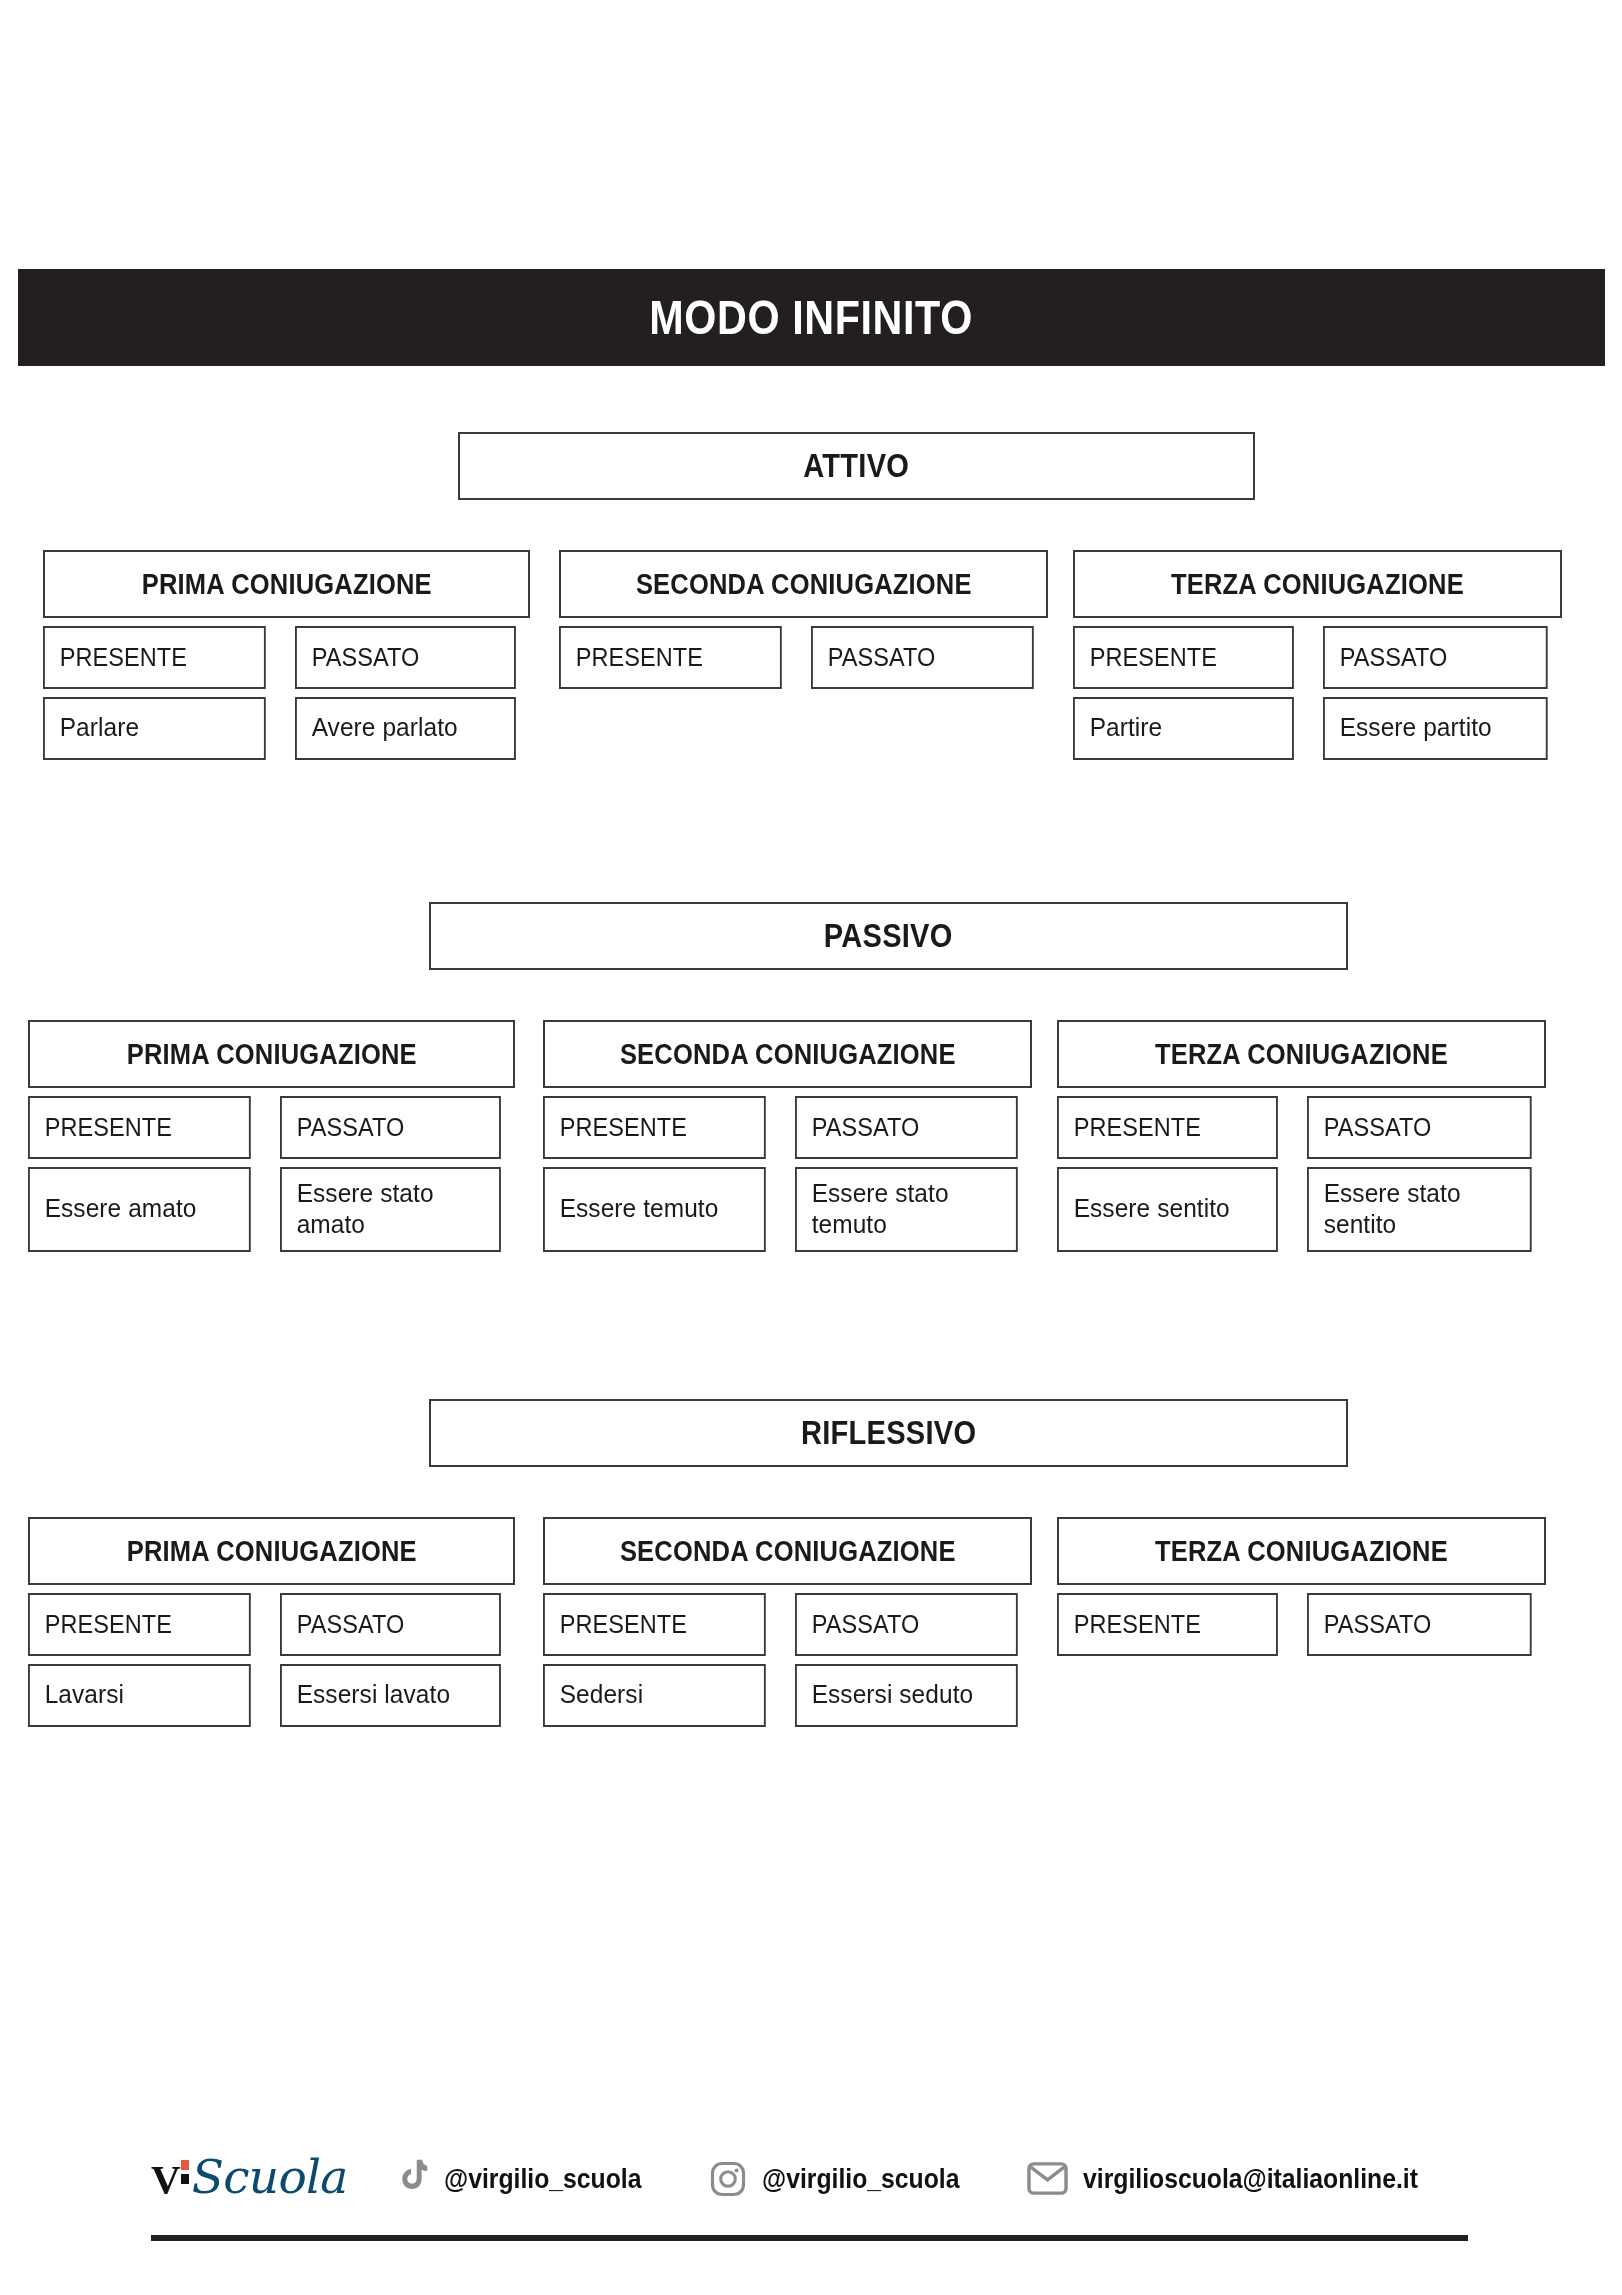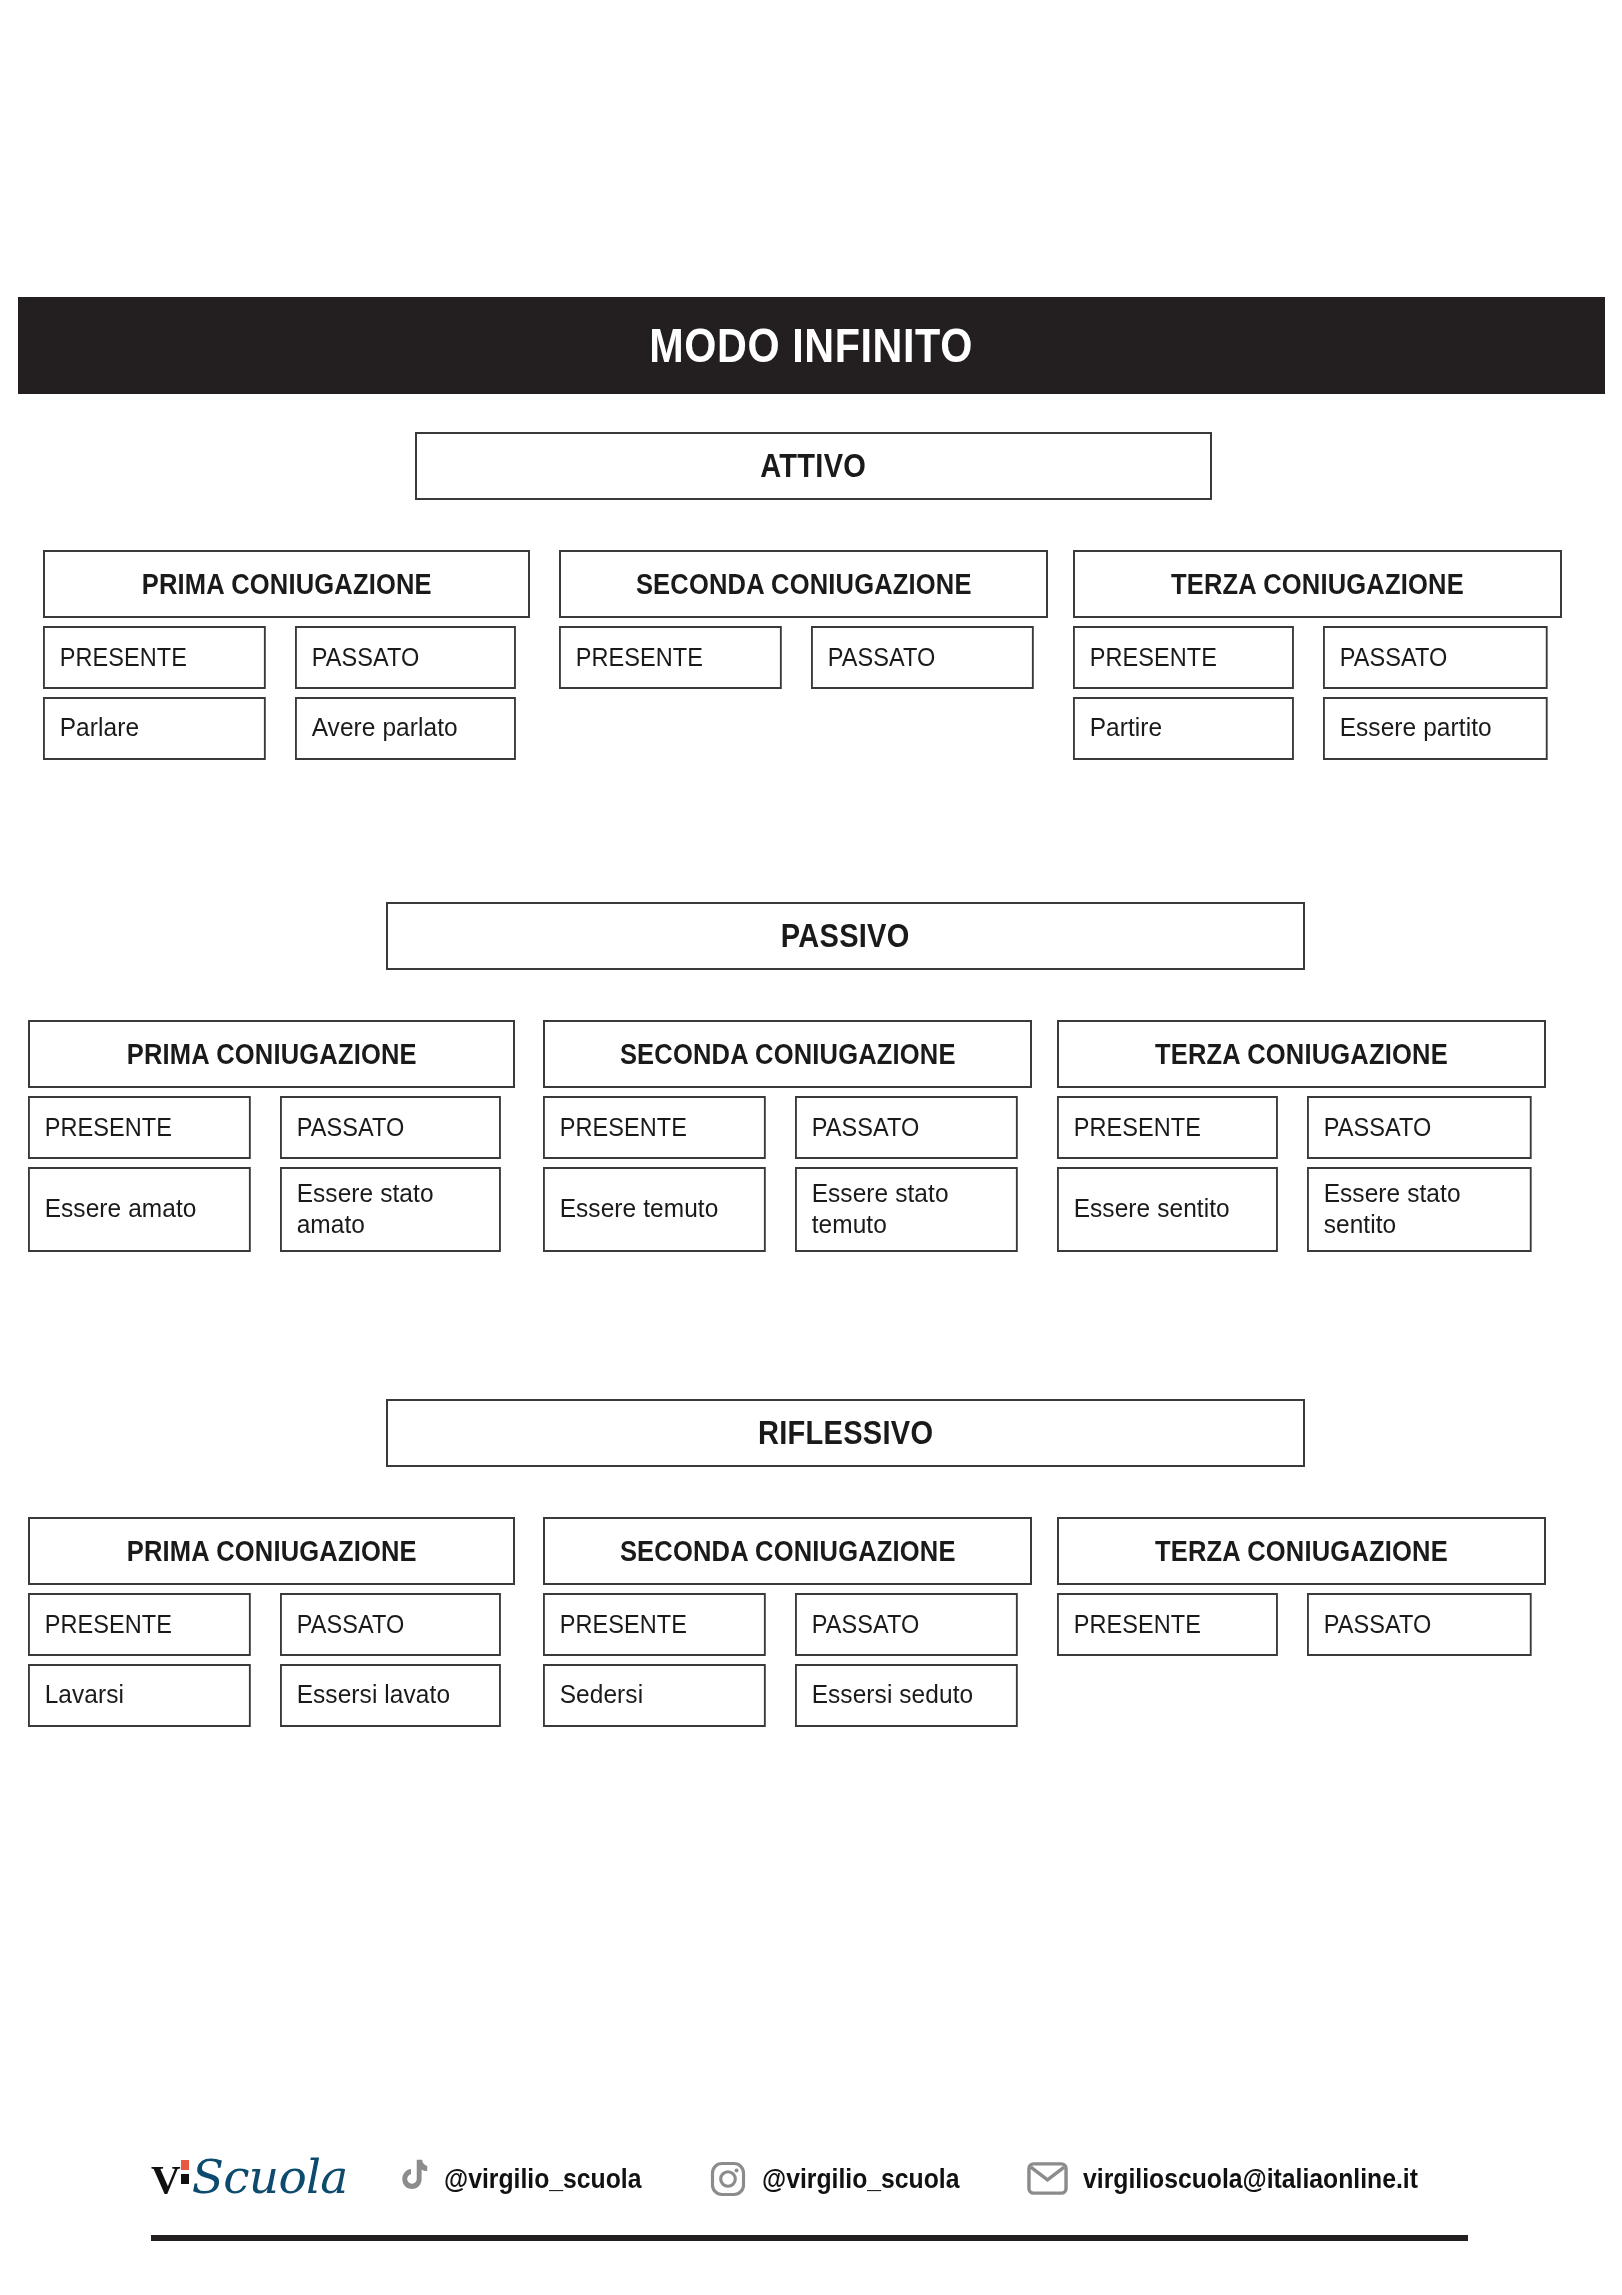--- a/index.html
+++ b/index.html
@@ -20,21 +20,20 @@
   .title-banner {
     position: absolute;
     left: 17.7px;
     top: 269px;
     width: 1587px;
     height: 97px;
     background: #231f20;
     display: flex;
     align-items: center;
     justify-content: center;
-    margin-top: 28px;
   }
   .title-banner .title-text {
     color: #ffffff;
     font-size: 48px;
     font-weight: bold;
     letter-spacing: 0.7px;
     line-height: 1;
     transform: scaleX(0.86);
   }
 
@@ -50,20 +49,21 @@
 
   .voice-box {
     position: absolute;
     box-sizing: border-box;
     border: 2px solid #3a3a3a;
     background: #ffffff;
     height: 68px;
     display: flex;
     align-items: center;
     justify-content: center;
+    margin-left: 43px;
   }
   .voice-box.attivo   { left: 415px; width: 797px; }
   .voice-box.passivo  { left: 386px; width: 919px; }
   .voice-box.riflessivo { left: 386px; width: 919px; }
   .voice-label {
     font-size: 33px;
     font-weight: bold;
     letter-spacing: 0.3px;
     transform: scaleX(0.88);
   }

